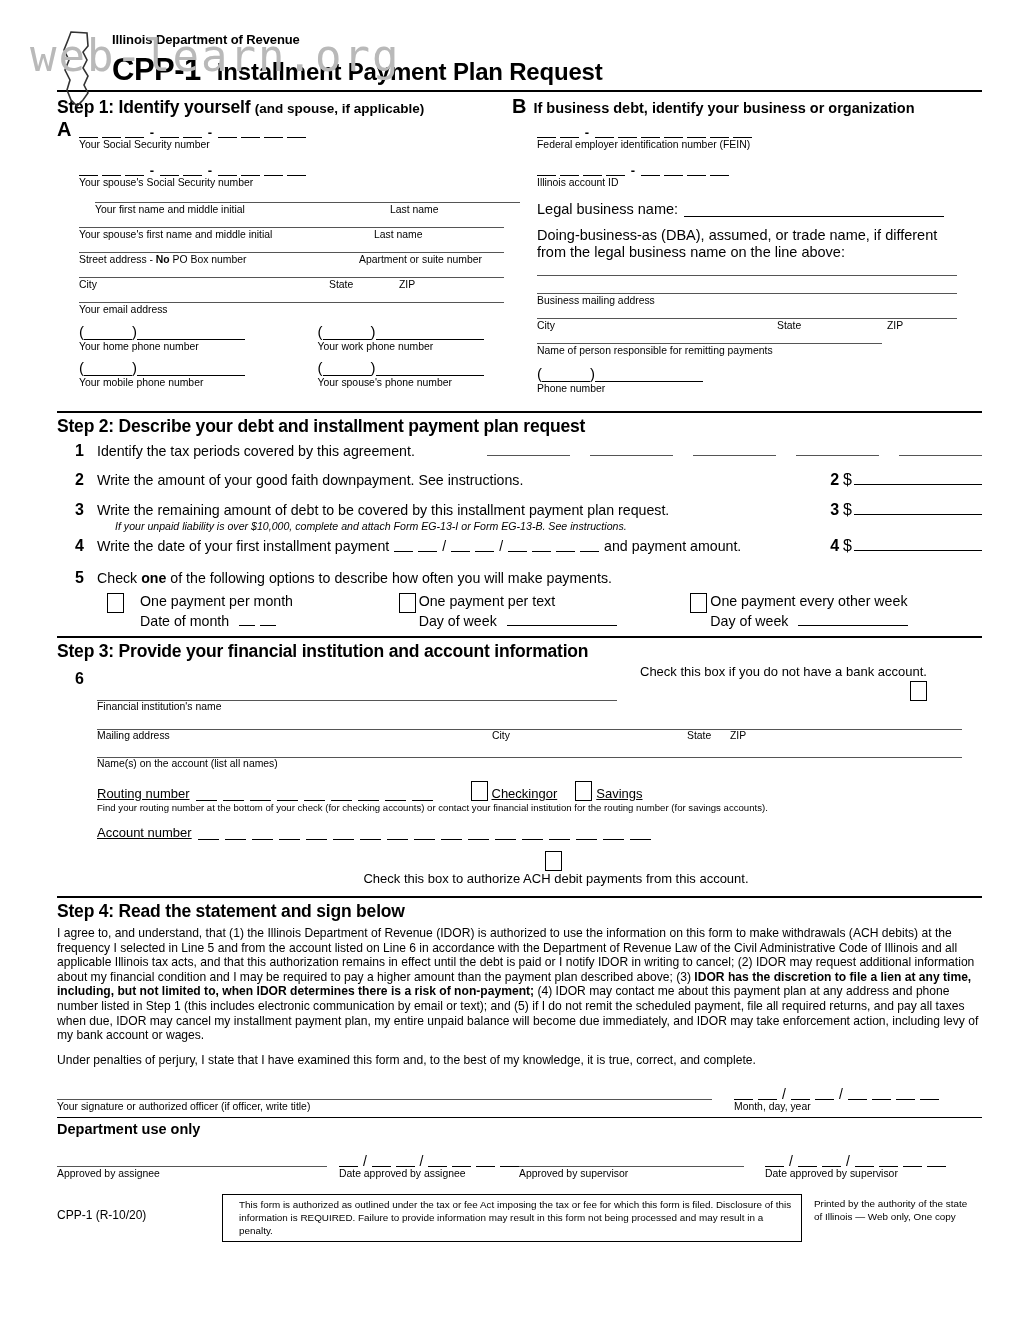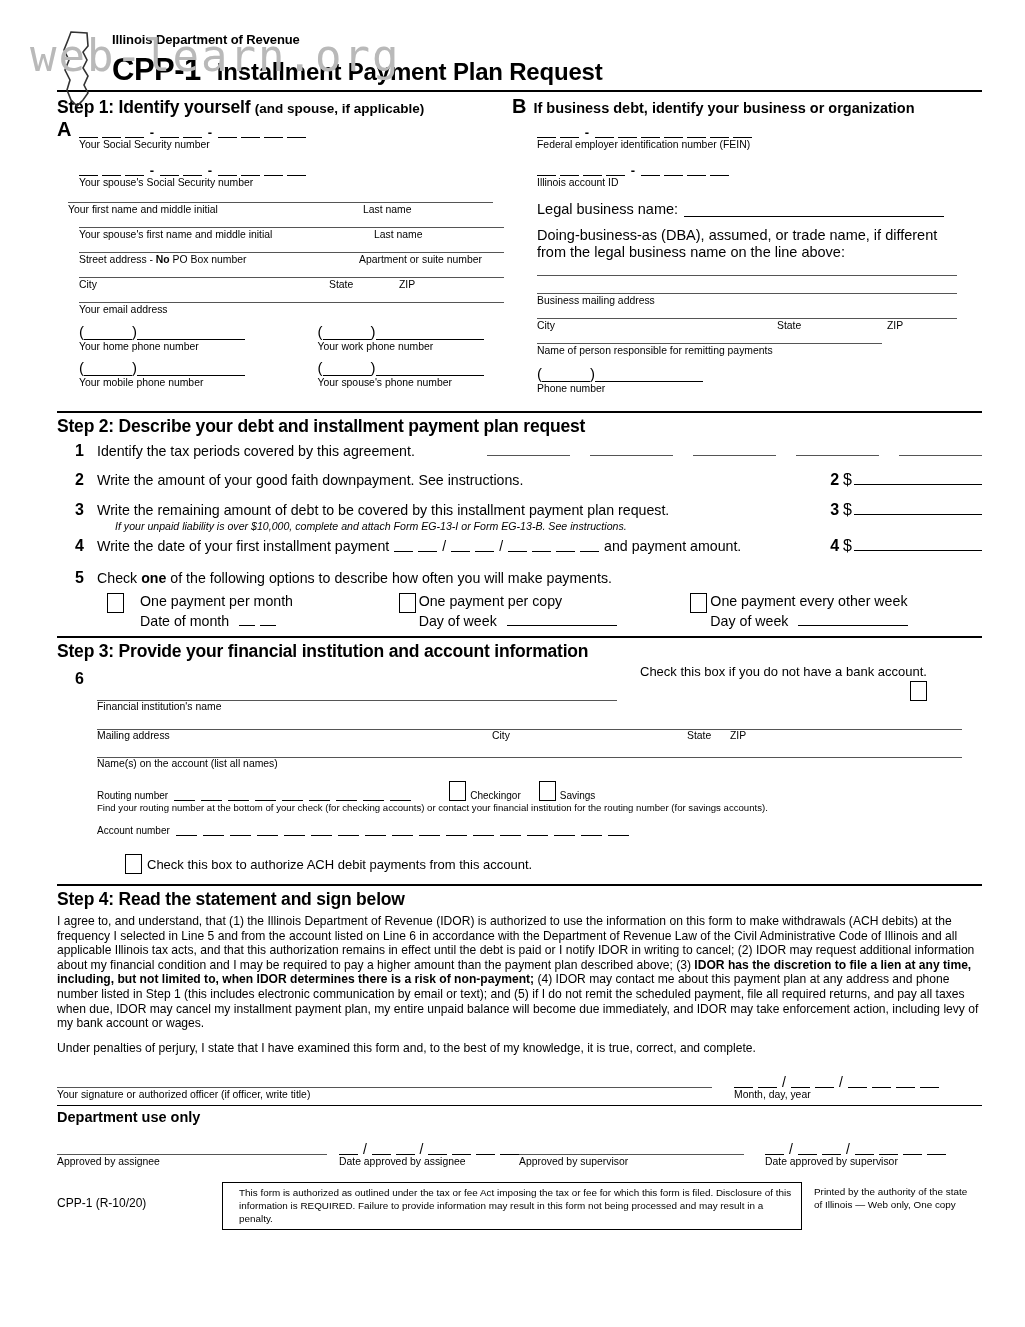--- a/index.html
+++ b/index.html
@@ -73,21 +73,21 @@
 
   
   .cbx{ width:17px; height:20px; border:1.7px solid #000; background:#fff; flex:none; display:inline-block; vertical-align:-4px;}
 
   .optcol{ width:300px; }
   .opt-t{ font-size:14.2px; }
   .blank-ul{ border-bottom:1.2px solid #000; display:inline-block; height:13px; }
 
   
   .s3lbl{ font-size:10.4px; }
-  .rn{ font-size:10px; }
+  .rn{ font-size:13px;text-decoration:underline; }
   .rn-segs{ display:inline-flex; gap:6px; align-items:flex-end; margin-left:6px;}
   .rn-segs i{ width:21px; border-bottom:1.4px solid #000; height:11px; display:inline-block;}
   .tiny{ font-size:9.6px; }
 
   
   .legal{ font-size:12.1px; line-height:14.6px; text-align:left; }
   .legal b{ font-weight:bold; }
   .dategrp{ display:flex; align-items:flex-end; gap:5px; }
   .dategrp i{ width:19px; border-bottom:1.4px solid #000; height:11px; display:inline-block; }
   .dategrp s{ text-decoration:none; font-size:14px; line-height:11px;}
@@ -159,21 +159,21 @@
             <i class="seg"></i>
             <span class="dash">-</span>
             <i class="seg"></i>
             <i class="seg"></i>
             <i class="seg"></i>
             <i class="seg"></i>
         </div>
         <div class="cap">Your spouse's Social Security number</div>
       </div>
 
-      <div style="margin-left:11px; margin-top:13px;">
+      <div style="margin-left:38px; margin-top:13px;">
         <div class="uline" style="width:425px;"></div>
         <div class="two-lbl">
           <div class="cap" style="width:295px;">Your first name and middle initial</div>
           <div class="cap">Last name</div>
         </div>
       </div>
 
       <div style="margin-left:22px; margin-top:11px;">
         <div class="uline" style="width:425px;"></div>
         <div class="two-lbl">
@@ -373,21 +373,21 @@
           <div class="opt-t" style="margin-top:4px;"><span>Date of month</span>
             <i class="blank-ul" style="width:16px; margin-left:6px;"></i><i class="blank-ul" style="width:16px; margin-left:5px;"></i>
           </div>
         </div>
       </div>
     </div>
     <div class="optcol">
       <div style="display:flex; align-items:flex-start;">
         <span class="cbx"></span>
         <div style="margin-left:3px;">
-          <div class="opt-t">One payment per copy</div>
+          <div class="opt-t">One payment per text</div>
           <div class="opt-t" style="margin-top:4px;"><span>Day of week</span>
             <i class="blank-ul" style="width:110px; margin-left:6px;"></i>
           </div>
         </div>
       </div>
     </div>
     <div class="optcol">
       <div style="display:flex; align-items:flex-start;">
         <span class="cbx"></span>
         <div style="margin-left:3px;">
@@ -470,21 +470,21 @@
             <i></i>
             <i></i>
             <i></i>
             <i></i>
             <i></i>
             <i></i>
             <i></i>
         </span>
       </div>
 
-      <div style="margin-top:18px; display:flex; align-items:center; margin-left:28px;">
+      <div style="margin-top:11px; display:flex; align-items:center; margin-left:28px;flex-direction:column;">
         <span class="cbx"></span>
         <span style="font-size:13px; margin-left:5px;">Check this box to authorize ACH debit payments from this account.</span>
       </div>
     </div>
   </div>
 
   <div class="rule-thick" style="margin-top:10px;"></div>
 
   <div class="step-h">Step 4: Read the statement and sign below</div>
 

